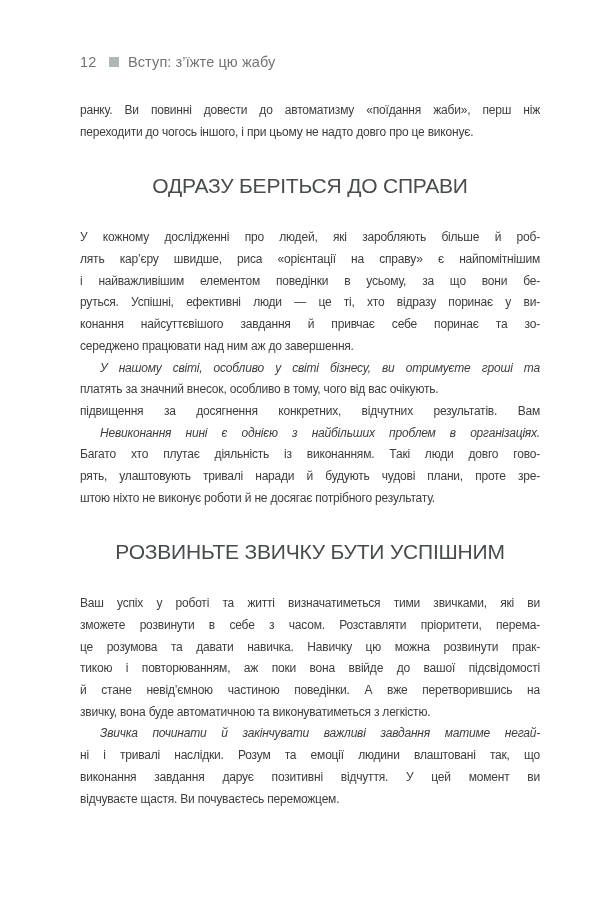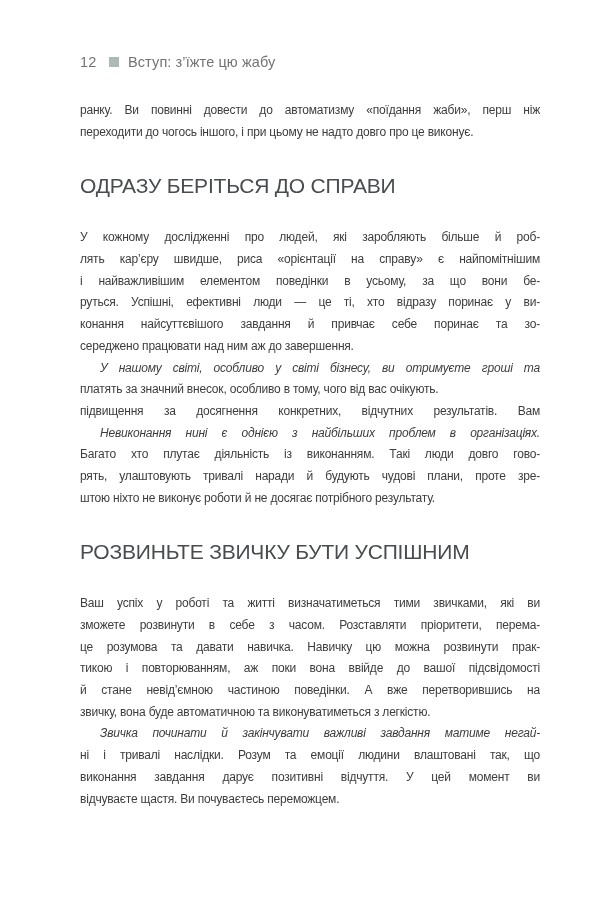--- a/index.html
+++ b/index.html
@@ -69,20 +69,21 @@
   .line.indent.just {
     text-indent: 0;
   }
   .section-heading {
     margin: 28px 0 26px 0;
     font-size: 21px;
     line-height: 30px;
     font-weight: 400;
     color: #484c4f;
     letter-spacing: -0.2px;
+    text-align: center;
   }
 </style>
 </head>
 <body>
 
 <div class="page">
   <div class="running-header">
     <span class="page-number">12</span>
     <span class="bullet" style="background: rgb(174, 185, 181);"></span>
     <span class="chapter-title">Вступ: з’їжте цю жабу</span>

